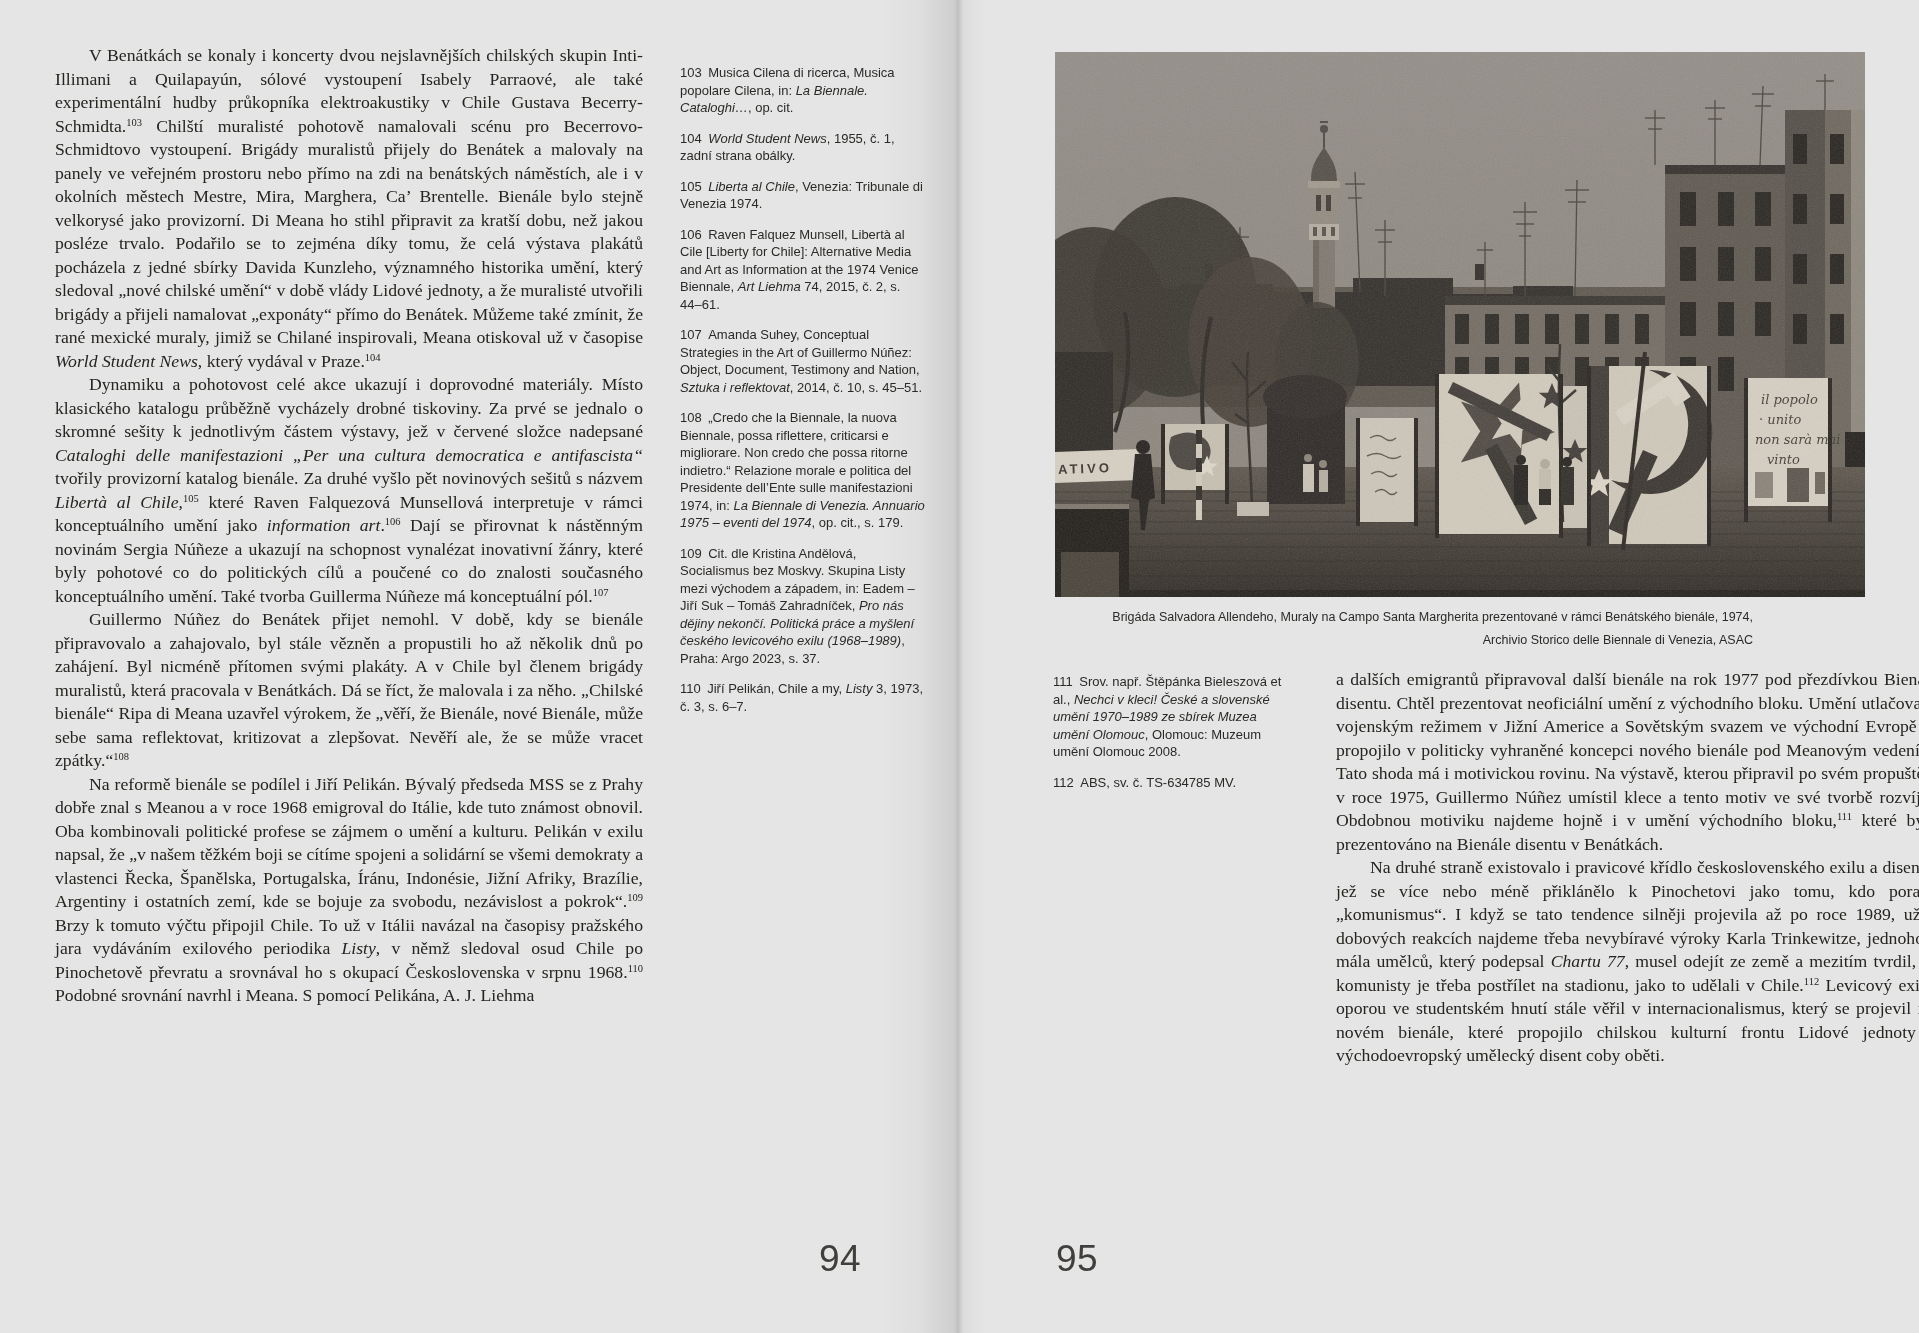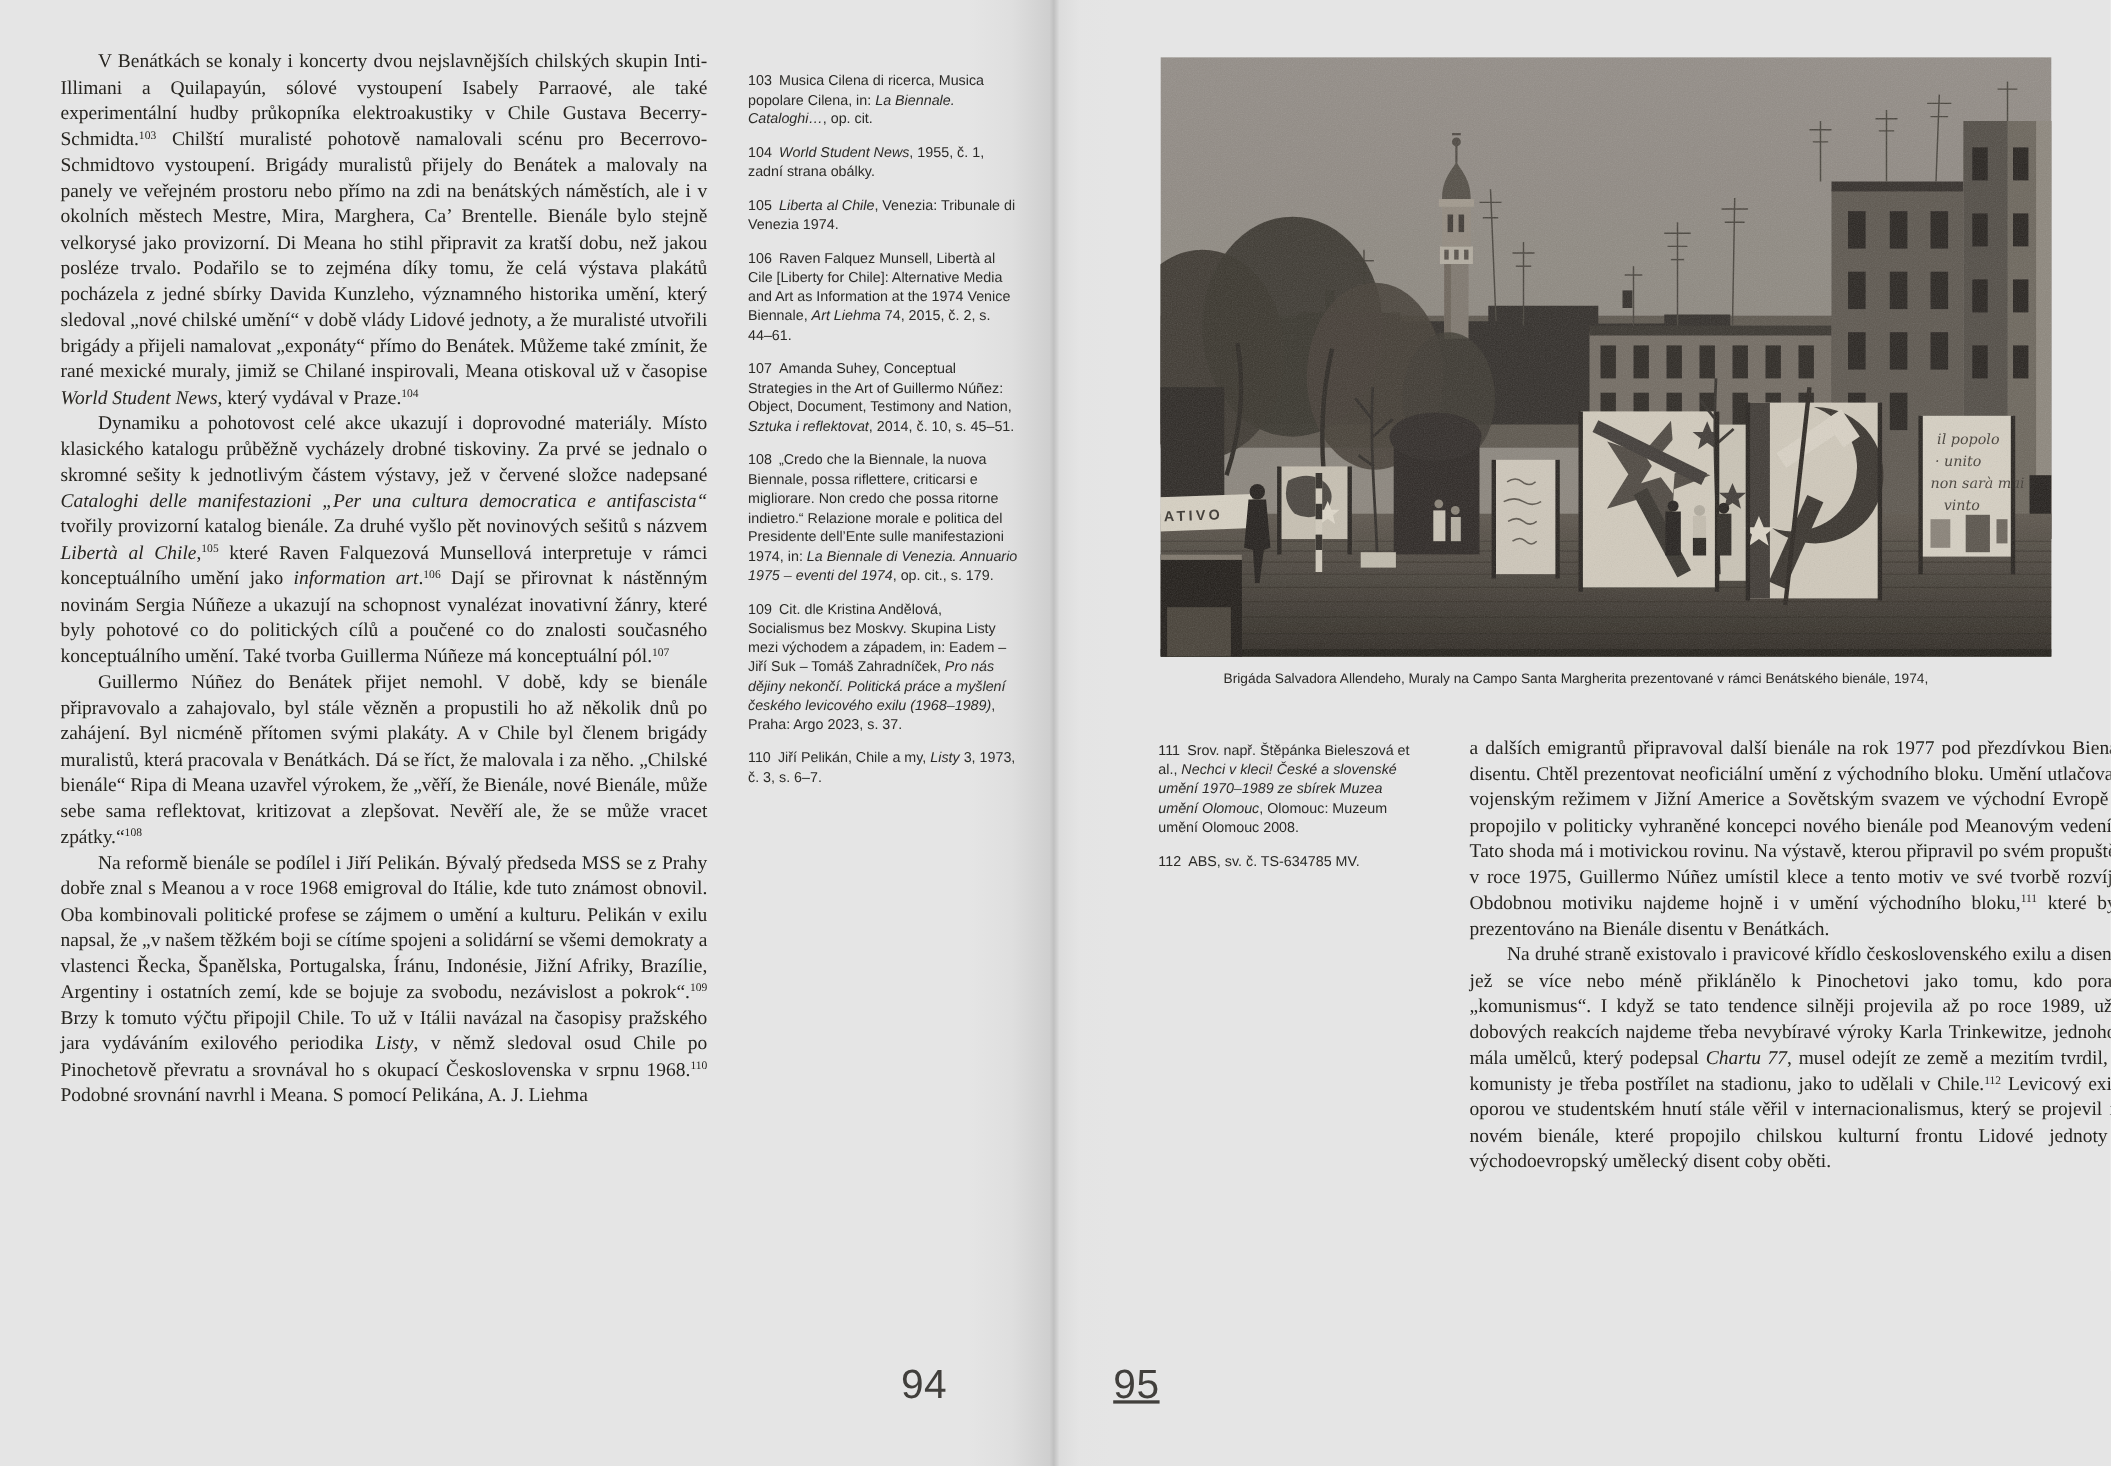--- a/index.html
+++ b/index.html
@@ -347,29 +347,30 @@
         <rect x="6" y="500" width="58" height="45" fill="#433d35"></rect>
       </g>
 
       <rect x="0" y="0" width="810" height="545" fill="#8a8070" opacity="0.08"></rect>
       <rect x="0" y="0" width="810" height="545" filter="url(#grainF)" opacity="0.33"></rect>
     </svg>
   </div>
 
   <div class="caption" style="left:1053px;top:606px;width:700px;">
     <div>Brigáda Salvadora Allendeho, Muraly na Campo Santa Margherita prezentované v rámci Benátského bienále, 1974,</div>
+    <div>Archivio Storico delle Biennale di Venezia, ASAC</div>
   </div>
 
   <div class="fn-col" style="left:1053px;top:673px;width:240px;">
       <div class="fnote"><span>111 Srov. např. Štěpánka Bieleszová et al., </span><span class="it">Nechci v kleci! České a slovenské umění 1970–1989 ze sbírek Muzea umění Olomouc</span><span>, Olomouc: Muzeum umění Olomouc 2008.</span></div>
       <div class="fnote"><span>112 ABS, sv. č. TS-634785 MV.</span></div>
     </div>
 
   <div class="main-col" style="left:1336px;top:668px;width:602px;">
       <p class="para"><span>a dalších emigrantů připravoval další bienále na rok 1977 pod přezdívkou Bienále disentu. Chtěl prezentovat neoficiální umění z východního bloku. Umění utlačované vojenským režimem v Jižní Americe a Sovětským svazem ve východní Evropě se propojilo v politicky vyhraněné koncepci nového bienále pod Meanovým vedením. Tato shoda má i motivickou rovinu. Na výstavě, kterou připravil po svém propuštění v roce 1975, Guillermo Núñez umístil klece a tento motiv ve své tvorbě rozvíjel. Obdobnou motiviku najdeme hojně i v umění východního bloku,</span><span class="sup">111</span><span> které bylo prezentováno na Bienále disentu v Benátkách.</span></p>
       <p class="para ind"><span>Na druhé straně existovalo i pravicové křídlo československého exilu a disentu, jež se více nebo méně přiklánělo k Pinochetovi jako tomu, kdo porazil „komunismus“. I když se tato tendence silněji projevila až po roce 1989, už v dobových reakcích najdeme třeba nevybíravé výroky Karla Trinkewitze, jednoho z mála umělců, který podepsal </span><span class="it">Chartu 77</span><span>, musel odejít ze země a mezitím tvrdil, že komunisty je třeba postřílet na stadionu, jako to udělali v Chile.</span><span class="sup">112</span><span> Levicový exil s oporou ve studentském hnutí stále věřil v internacionalismus, který se projevil i v novém bienále, které propojilo chilskou kulturní frontu Lidové jednoty a východoevropský umělecký disent coby oběti.</span></p>
     </div>
 
   <div class="page-num" style="left:819px;top:1238px;text-align:right;">94</div>
-  <div class="page-num" style="left:1012px;top:1238px;text-decoration:underline;">95</div>
+  <div class="page-num" style="left:1056px;top:1238px;">95</div>
 
   <div class="fold"></div>
 </div>
 
 </body></html>

